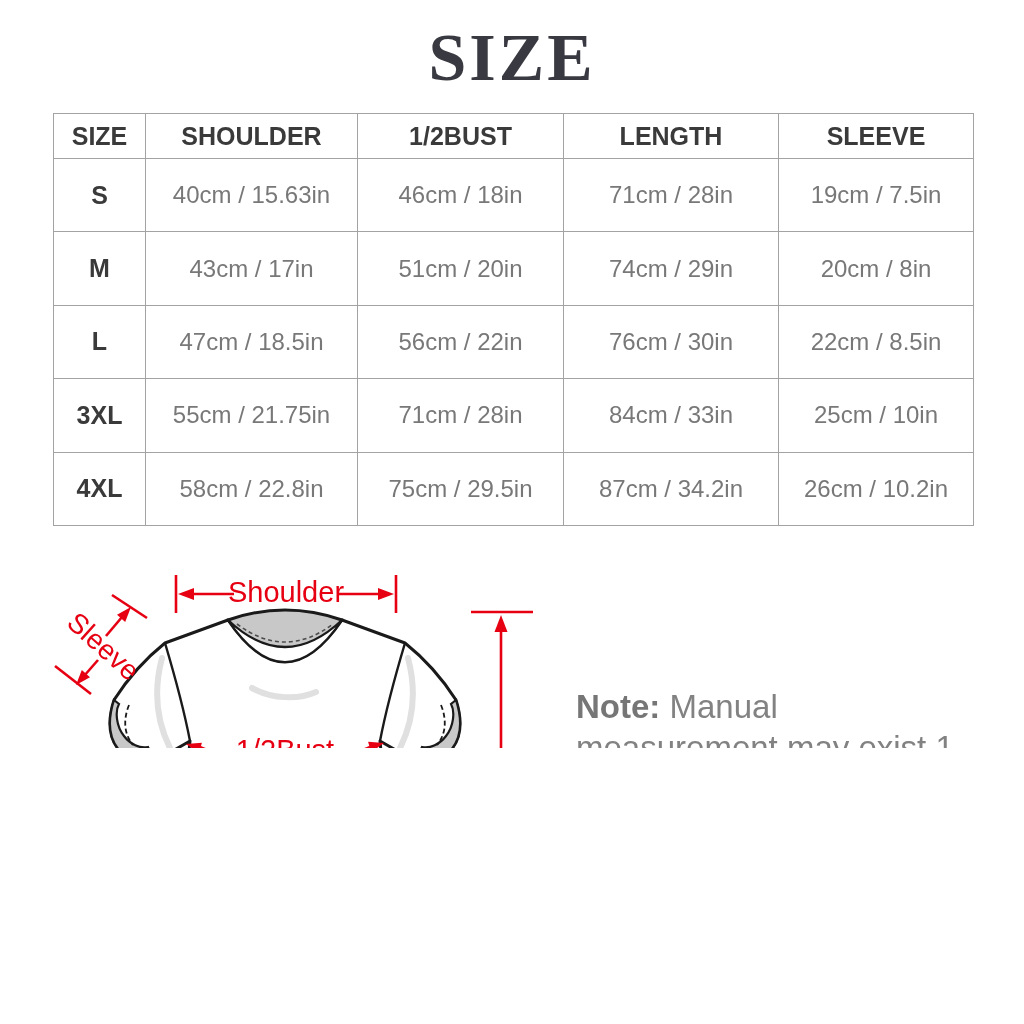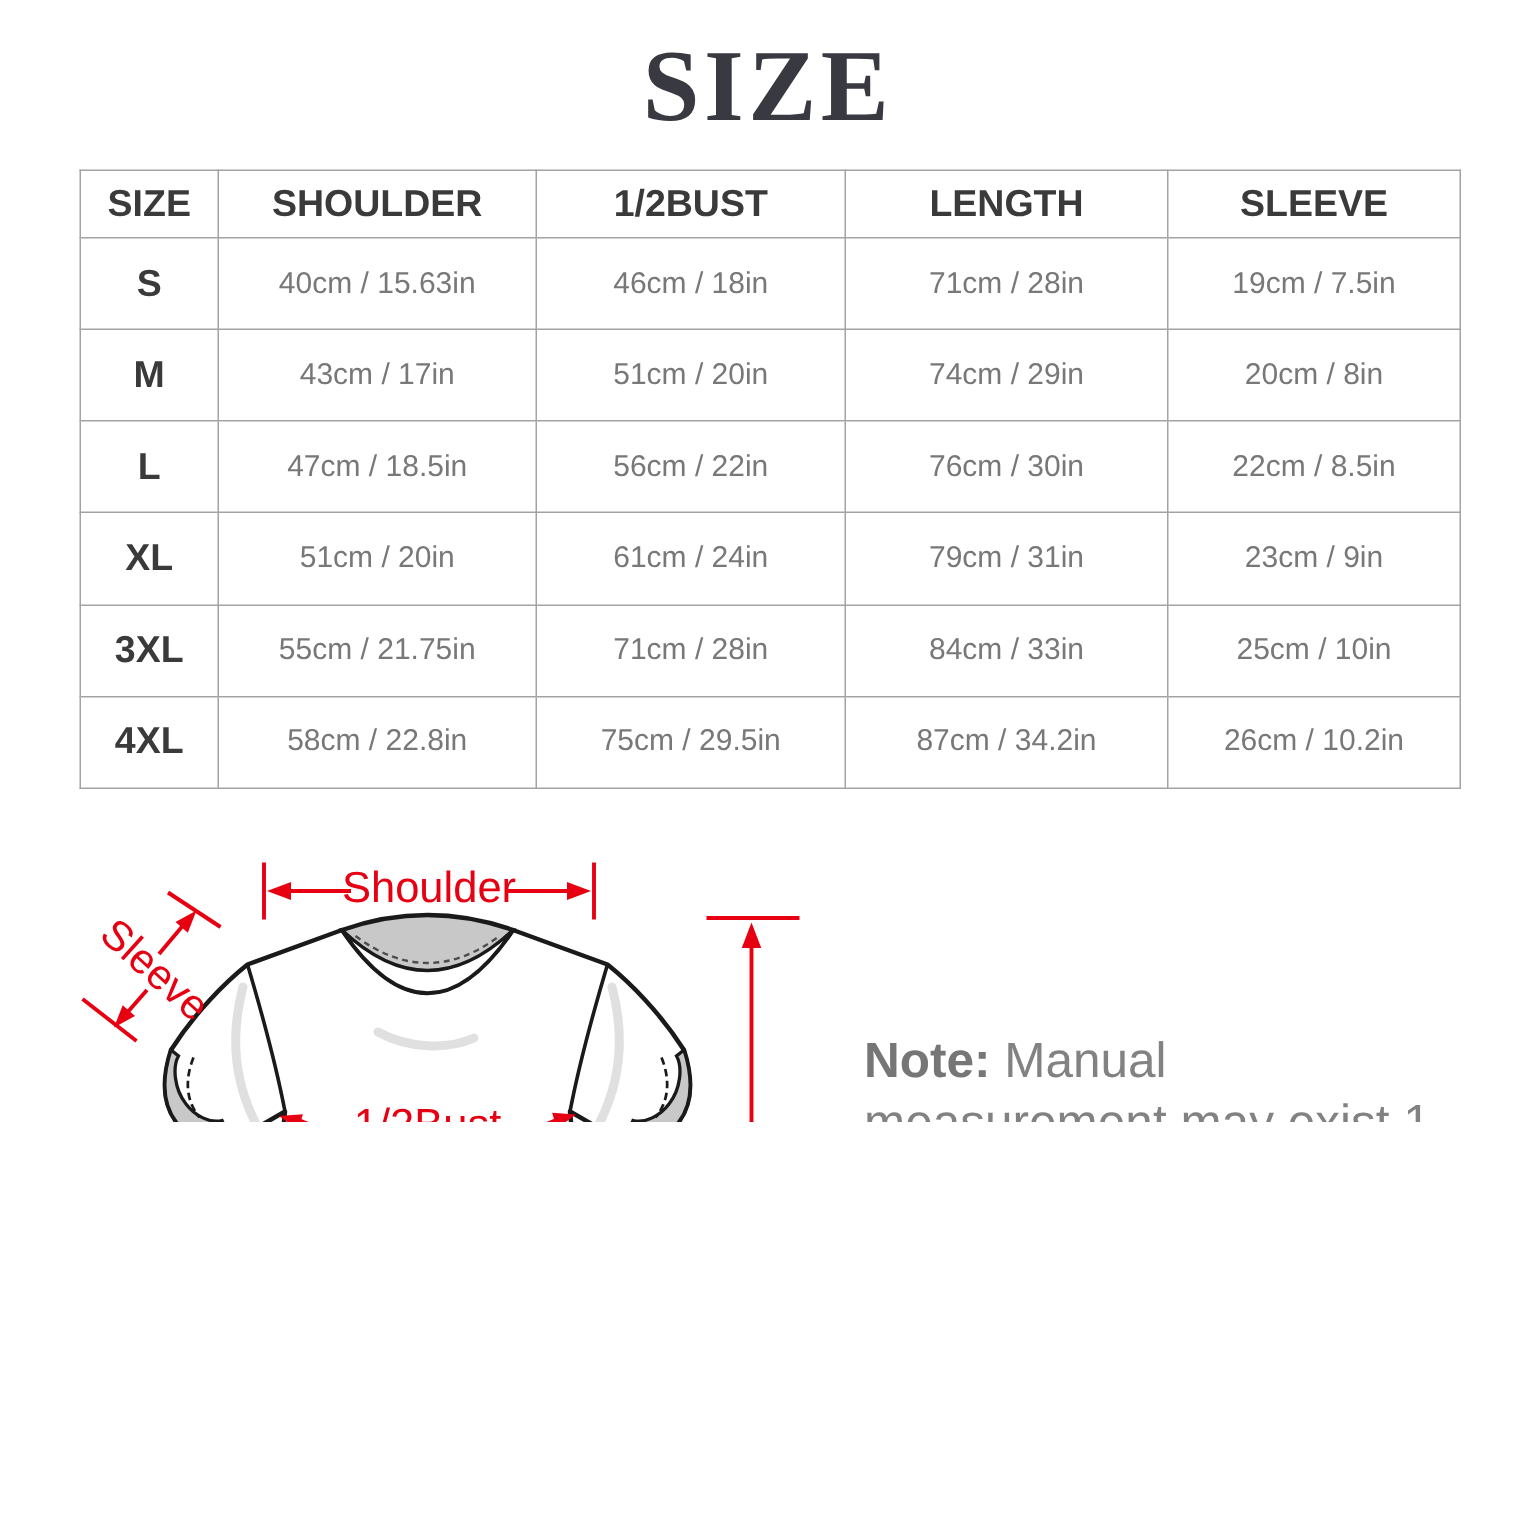--- a/index.html
+++ b/index.html
@@ -33,21 +33,21 @@
     text-align:center;
     vertical-align:middle;
     padding:0;
   }
   table.size-table thead tr{height:45px;}
   table.size-table tbody tr{height:46px;}
   table.size-table th{
     font-size:25px;font-weight:bold;color:#3a3a3a;
   }
   table.size-table td{
-    font-size:20px;color:#787878;font-weight:normal;
+    font-size:24px;color:#787878;font-weight:normal;
   }
   table.size-table td.size-col{
     font-size:25px;font-weight:bold;color:#3a3a3a;
   }
   
   .diagram-svg{
     position:absolute;left:0;top:540px;
     width:570px;height:484px;
   }
   
@@ -96,27 +96,20 @@
         <td>51cm / 20in</td>
         <td>74cm / 29in</td>
         <td>20cm / 8in</td>
       </tr>
       <tr>
         <td class="size-col">L</td>
         <td>47cm / 18.5in</td>
         <td>56cm / 22in</td>
         <td>76cm / 30in</td>
         <td>22cm / 8.5in</td>
-      </tr>
-      <tr>
-        <td class="size-col">XL</td>
-        <td>51cm / 20in</td>
-        <td>61cm / 24in</td>
-        <td>79cm / 31in</td>
-        <td>23cm / 9in</td>
       </tr>
       <tr>
         <td class="size-col">3XL</td>
         <td>55cm / 21.75in</td>
         <td>71cm / 28in</td>
         <td>84cm / 33in</td>
         <td>25cm / 10in</td>
       </tr>
       <tr>
         <td class="size-col">4XL</td>

